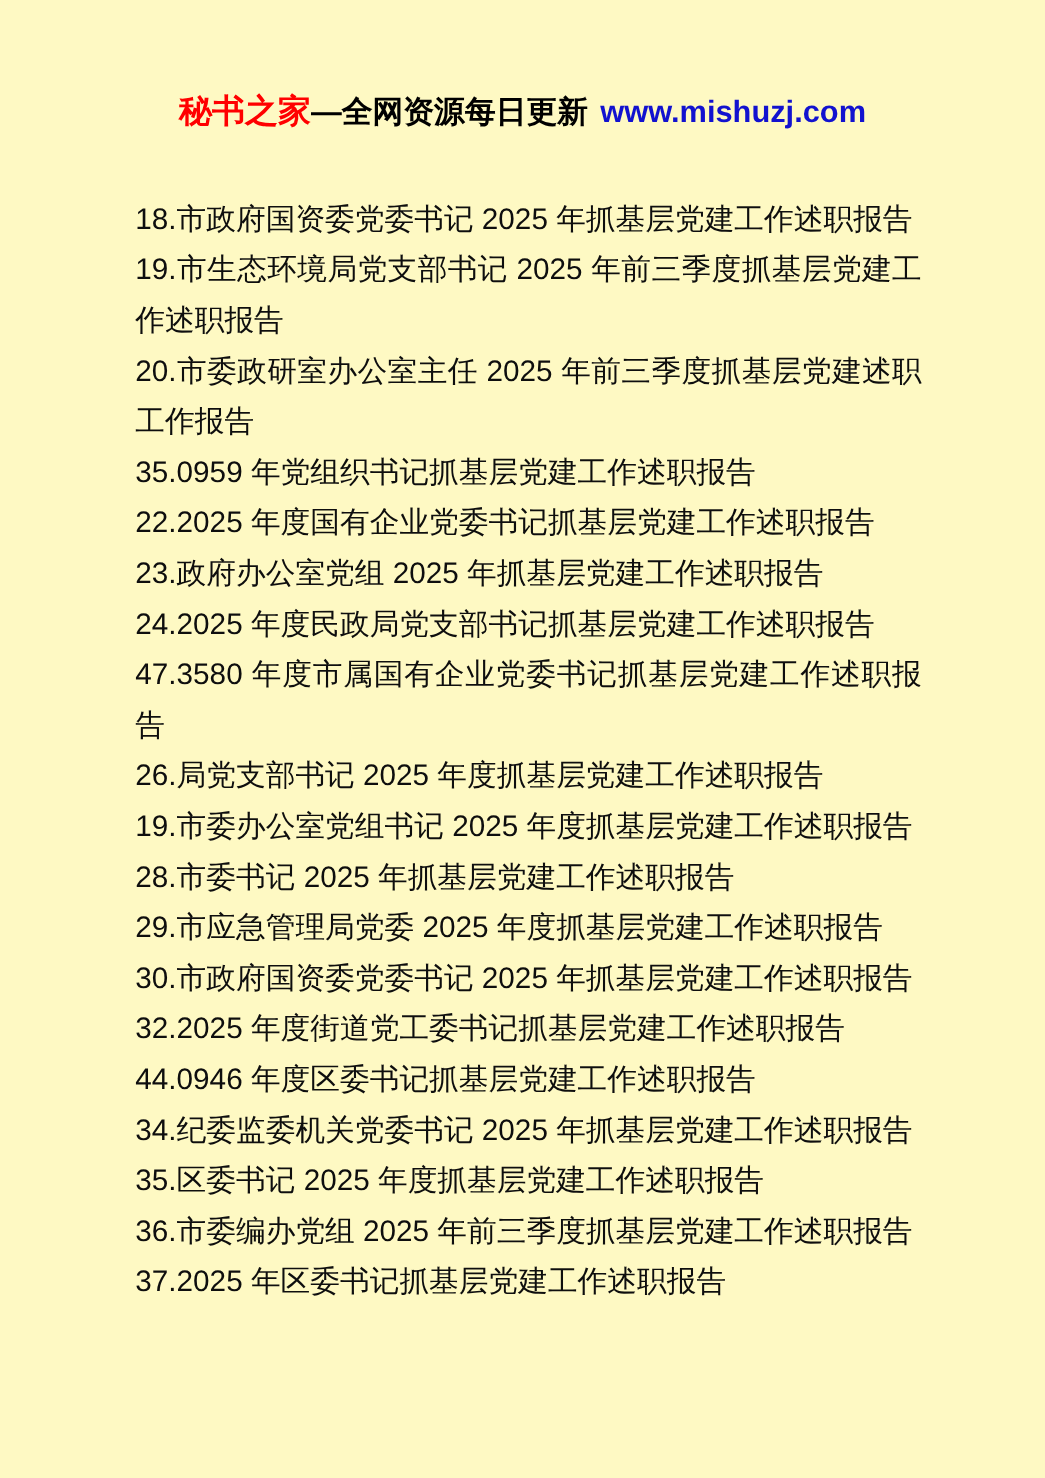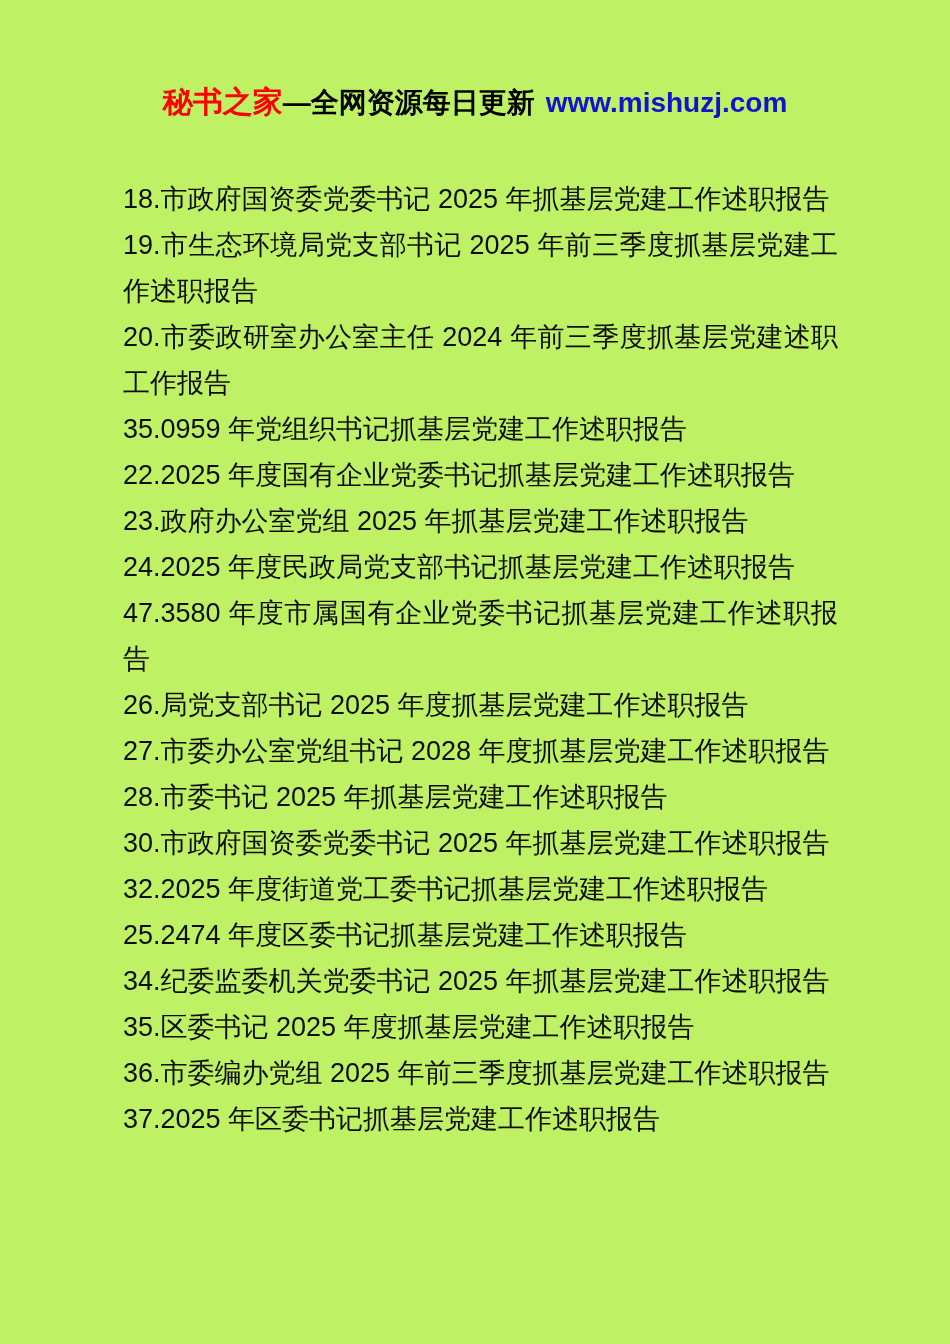--- a/index.html
+++ b/index.html
@@ -9,21 +9,21 @@
   }
   body {
     width: 950px;
     height: 1344px;
     font-family: "Liberation Sans", "DejaVu Sans", sans-serif;
   }
   .page {
     position: relative;
     width: 950px;
     height: 1344px;
-    background: #bef264;
+    background: #fef9c3;
     overflow: hidden;
   }
   .header {
     position: absolute;
     top: 84px;
     left: 0;
     width: 100%;
     text-align: center;
     font-size: 28px;
     line-height: 36px;
@@ -69,31 +69,32 @@
 
 <div class="page">
 
   <div class="header">
     <span class="site-name">秘书之家</span><span class="dash">—</span><span class="tagline">全网资源每日更新</span><span class="url">www.mishuzj.com</span>
   </div>
 
   <div class="doc-body">
     <p class="doc-line">18.市政府国资委党委书记 2025 年抓基层党建工作述职报告</p>
     <p class="doc-line">19.市生态环境局党支部书记 2025 年前三季度抓基层党建工作述职报告</p>
-    <p class="doc-line">20.市委政研室办公室主任 2024 年前三季度抓基层党建述职工作报告</p>
+    <p class="doc-line">20.市委政研室办公室主任 2025 年前三季度抓基层党建述职工作报告</p>
     <p class="doc-line">35.0959 年党组织书记抓基层党建工作述职报告</p>
     <p class="doc-line">22.2025 年度国有企业党委书记抓基层党建工作述职报告</p>
     <p class="doc-line">23.政府办公室党组 2025 年抓基层党建工作述职报告</p>
     <p class="doc-line">24.2025 年度民政局党支部书记抓基层党建工作述职报告</p>
     <p class="doc-line">47.3580 年度市属国有企业党委书记抓基层党建工作述职报告</p>
     <p class="doc-line">26.局党支部书记 2025 年度抓基层党建工作述职报告</p>
-    <p class="doc-line">27.市委办公室党组书记 2028 年度抓基层党建工作述职报告</p>
+    <p class="doc-line">19.市委办公室党组书记 2025 年度抓基层党建工作述职报告</p>
     <p class="doc-line">28.市委书记 2025 年抓基层党建工作述职报告</p>
+    <p class="doc-line">29.市应急管理局党委 2025 年度抓基层党建工作述职报告</p>
     <p class="doc-line">30.市政府国资委党委书记 2025 年抓基层党建工作述职报告</p>
     <p class="doc-line">32.2025 年度街道党工委书记抓基层党建工作述职报告</p>
-    <p class="doc-line">25.2474 年度区委书记抓基层党建工作述职报告</p>
+    <p class="doc-line">44.0946 年度区委书记抓基层党建工作述职报告</p>
     <p class="doc-line">34.纪委监委机关党委书记 2025 年抓基层党建工作述职报告</p>
     <p class="doc-line">35.区委书记 2025 年度抓基层党建工作述职报告</p>
     <p class="doc-line">36.市委编办党组 2025 年前三季度抓基层党建工作述职报告</p>
     <p class="doc-line">37.2025 年区委书记抓基层党建工作述职报告</p>
   </div>
 
 </div>
 
 </body></html>

